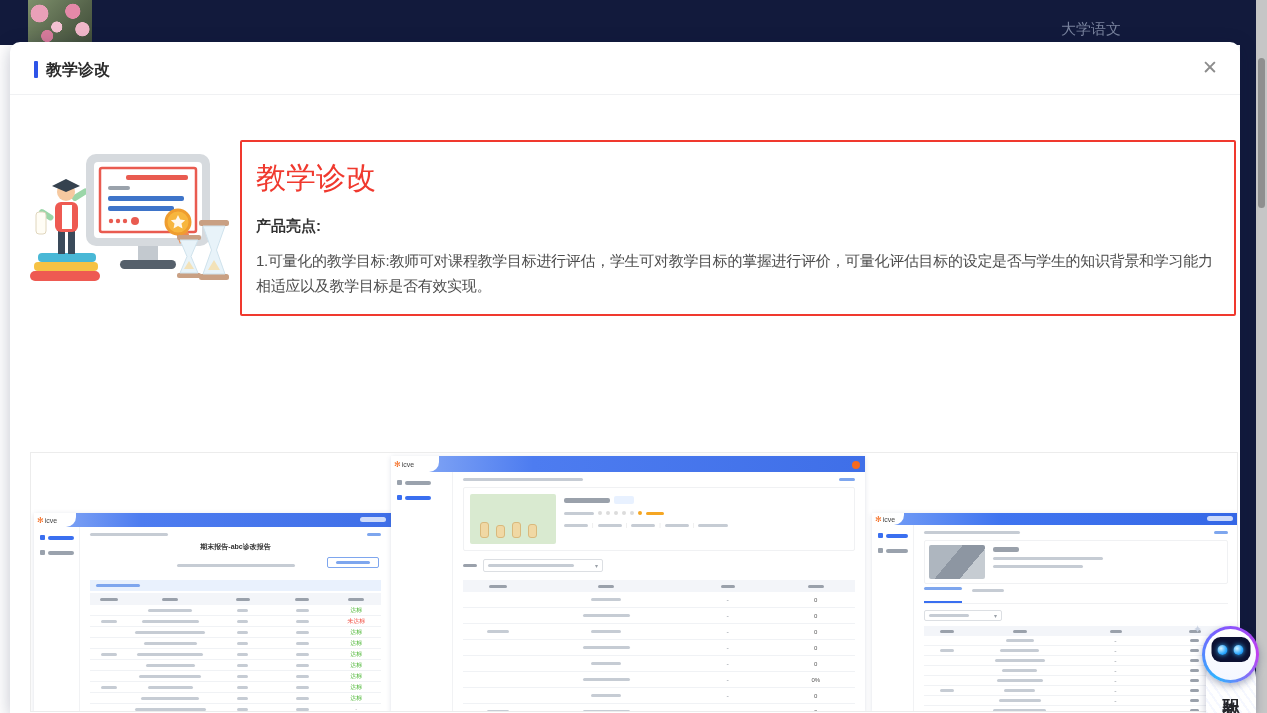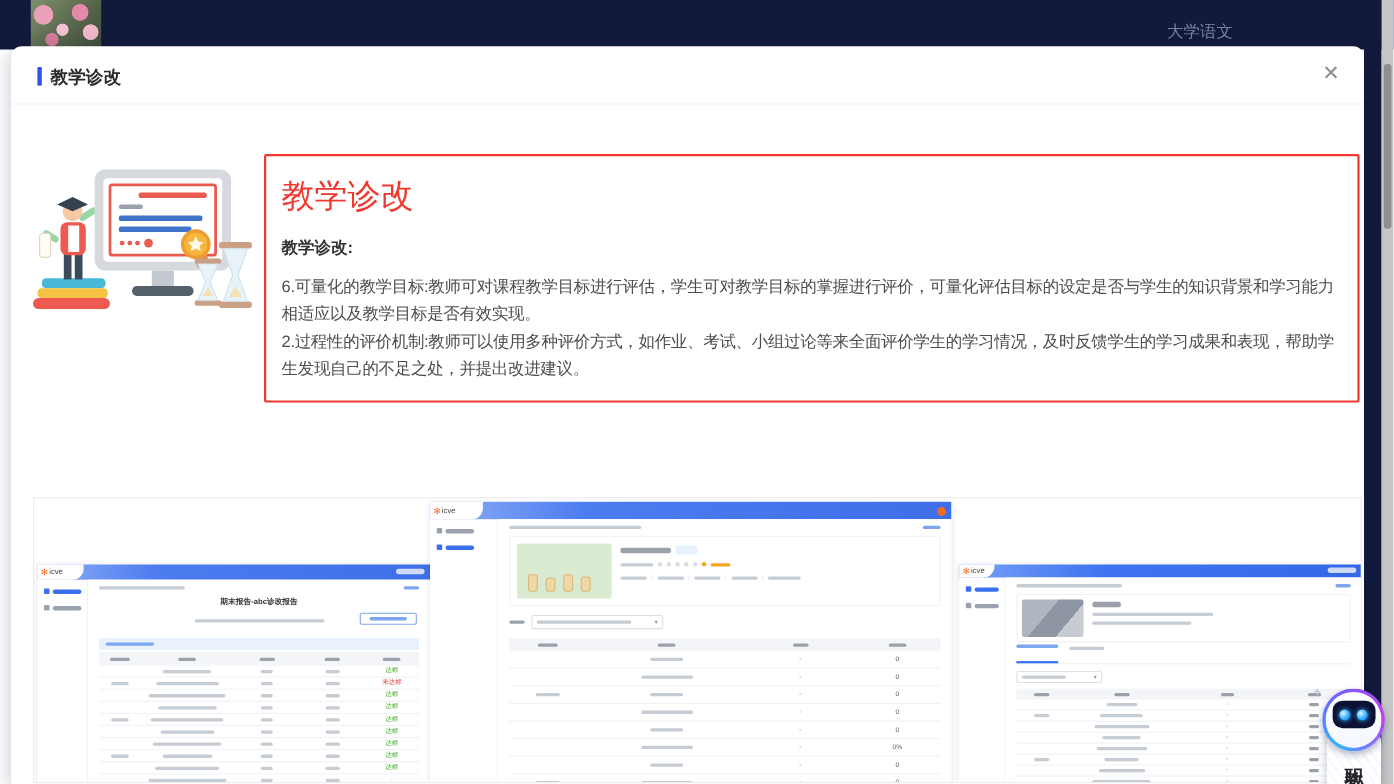--- a/index.html
+++ b/index.html
@@ -188,23 +188,22 @@
         <path d="M156 137l5-8 5 8z" fill="#f3e2b8"></path>
         <rect x="171" y="88" width="30" height="6" rx="2.5" fill="#c9a083"></rect>
         <rect x="171" y="142" width="30" height="6" rx="2.5" fill="#c9a083"></rect>
         <path d="M175 94h22l-8.5 24 8.5 24h-22l8.5-24z" fill="#e8f3f9" stroke="#cfe2ec"></path>
         <path d="M180 138l6-10 6 10z" fill="#f3e2b8"></path>
       </svg>
     </div>
 
     <div class="red-box">
       <div class="red-title">教学诊改</div>
-      <p class="hl-title">教学诊改:</p>
-      <p>6.可量化的教学目标:教师可对课程教学目标进行评估，学生可对教学目标的掌握进行评价，可量化评估目标的设定是否与学生的知识背景和学习能力相适应以及教学目标是否有效实现。</p>
-      <p>2.过程性的评价机制:教师可以使用多种评价方式，如作业、考试、小组过论等来全面评价学生的学习情况，及时反馈学生的学习成果和表现，帮助学生发现自己的不足之处，并提出改进建议。</p>
+      <p class="hl-title">产品亮点:</p>
+      <p>1.可量化的教学目标:教师可对课程教学目标进行评估，学生可对教学目标的掌握进行评价，可量化评估目标的设定是否与学生的知识背景和学习能力相适应以及教学目标是否有效实现。</p>
     </div>
 
     <div class="gallery">
 
       <div class="shot shot-left">
         <div class="s-topbar">
           <span class="s-logo">
               <b>✻</b>
               <span>icve</span>
             </span>

